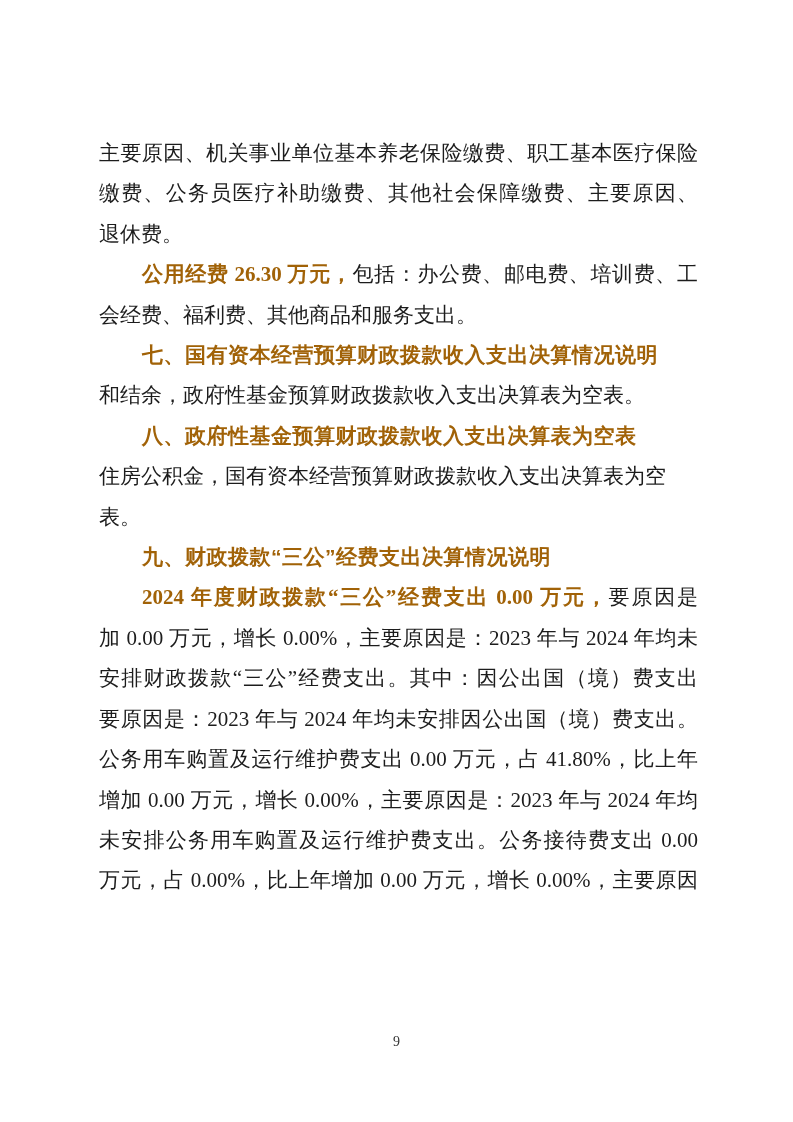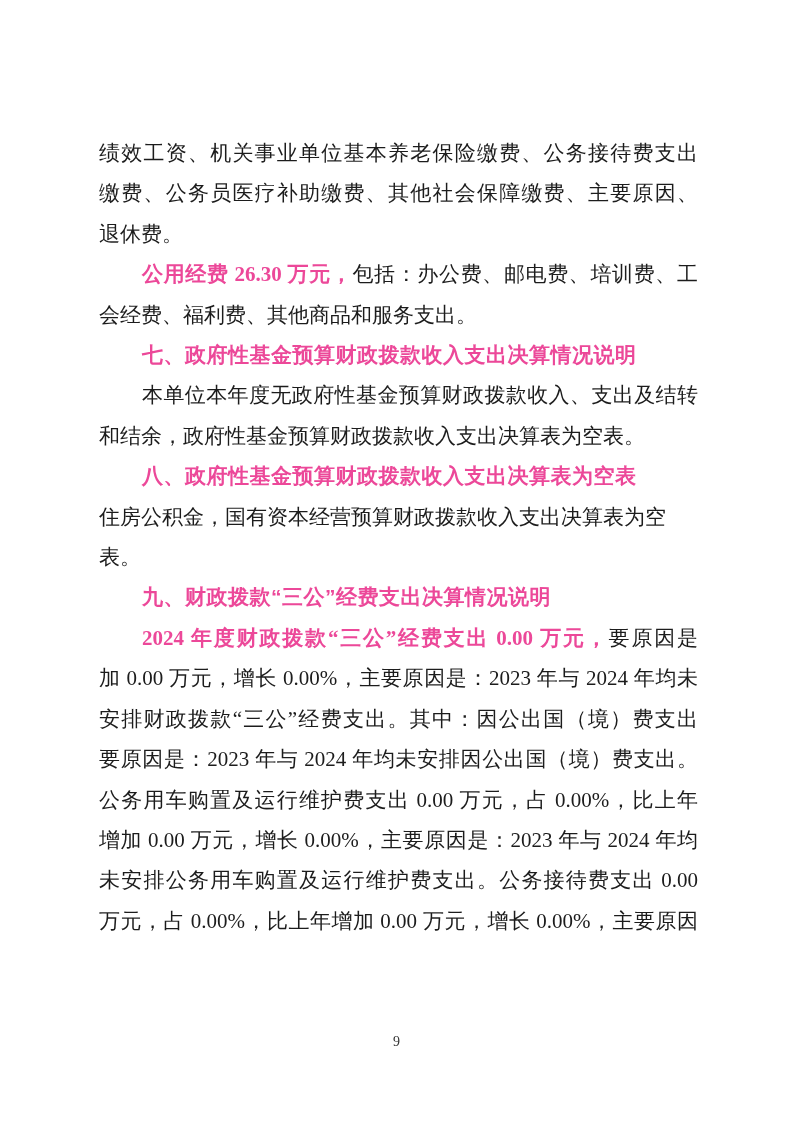--- a/index.html
+++ b/index.html
@@ -36,52 +36,51 @@
     text-indent: 43px;
   }
   .line.heading {
     font-family: "Liberation Sans", "DejaVu Sans", sans-serif;
     font-weight: 700;
     color: #000000;
     letter-spacing: 0.5px;
   }
   .seg.bold {
     font-weight: 700;
-    color: #ec4899;
+    color: #a16207;
   }
   .page-number {
     position: absolute;
     left: 0;
     top: 1034px;
     width: 100%;
     text-align: center;
     font-size: 14px;
     color: #333333;
     font-family: "Liberation Serif", "DejaVu Serif", serif;
   }
 </style>
 </head>
 <body>
 
 <div class="page">
   <div class="doc-body">
-      <div class="line justify"><span class="seg">绩效工资、机关事业单位基本养老保险缴费、公务接待费支出</span></div>
+      <div class="line justify"><span class="seg">主要原因、机关事业单位基本养老保险缴费、职工基本医疗保险</span></div>
       <div class="line justify"><span class="seg">缴费、公务员医疗补助缴费、其他社会保障缴费、主要原因、</span></div>
       <div class="line"><span class="seg">退休费。</span></div>
       <div class="line indent justify"><span class="seg bold">公用经费 26.30 万元，</span><span class="seg">包括：办公费、邮电费、培训费、工</span></div>
       <div class="line"><span class="seg">会经费、福利费、其他商品和服务支出。</span></div>
-      <div class="line heading indent"><span class="seg bold">七、政府性基金预算财政拨款收入支出决算情况说明</span></div>
-      <div class="line indent justify"><span class="seg">本单位本年度无政府性基金预算财政拨款收入、支出及结转</span></div>
+      <div class="line heading indent"><span class="seg bold">七、国有资本经营预算财政拨款收入支出决算情况说明</span></div>
       <div class="line"><span class="seg">和结余，政府性基金预算财政拨款收入支出决算表为空表。</span></div>
       <div class="line heading indent"><span class="seg bold">八、政府性基金预算财政拨款收入支出决算表为空表</span></div>
       <div class="line"><span class="seg">住房公积金，国有资本经营预算财政拨款收入支出决算表为空表。</span></div>
       <div class="line heading indent"><span class="seg bold">九、财政拨款“三公”经费支出决算情况说明</span></div>
       <div class="line indent justify"><span class="seg bold">2024 年度财政拨款“三公”经费支出 0.00 万元，</span><span class="seg">要原因是</span></div>
       <div class="line justify"><span class="seg">加 0.00 万元，增长 0.00%，主要原因是：2023 年与 2024 年均未</span></div>
       <div class="line justify"><span class="seg">安排财政拨款“三公”经费支出。其中：因公出国（境）费支出</span></div>
       <div class="line justify"><span class="seg">要原因是：2023 年与 2024 年均未安排因公出国（境）费支出。</span></div>
-      <div class="line justify"><span class="seg">公务用车购置及运行维护费支出 0.00 万元，占 0.00%，比上年</span></div>
+      <div class="line justify"><span class="seg">公务用车购置及运行维护费支出 0.00 万元，占 41.80%，比上年</span></div>
       <div class="line justify"><span class="seg">增加 0.00 万元，增长 0.00%，主要原因是：2023 年与 2024 年均</span></div>
       <div class="line justify"><span class="seg">未安排公务用车购置及运行维护费支出。公务接待费支出 0.00</span></div>
       <div class="line justify"><span class="seg">万元，占 0.00%，比上年增加 0.00 万元，增长 0.00%，主要原因</span></div>
     </div>
   <div class="page-number">9</div>
 </div>
 
 </body></html>

